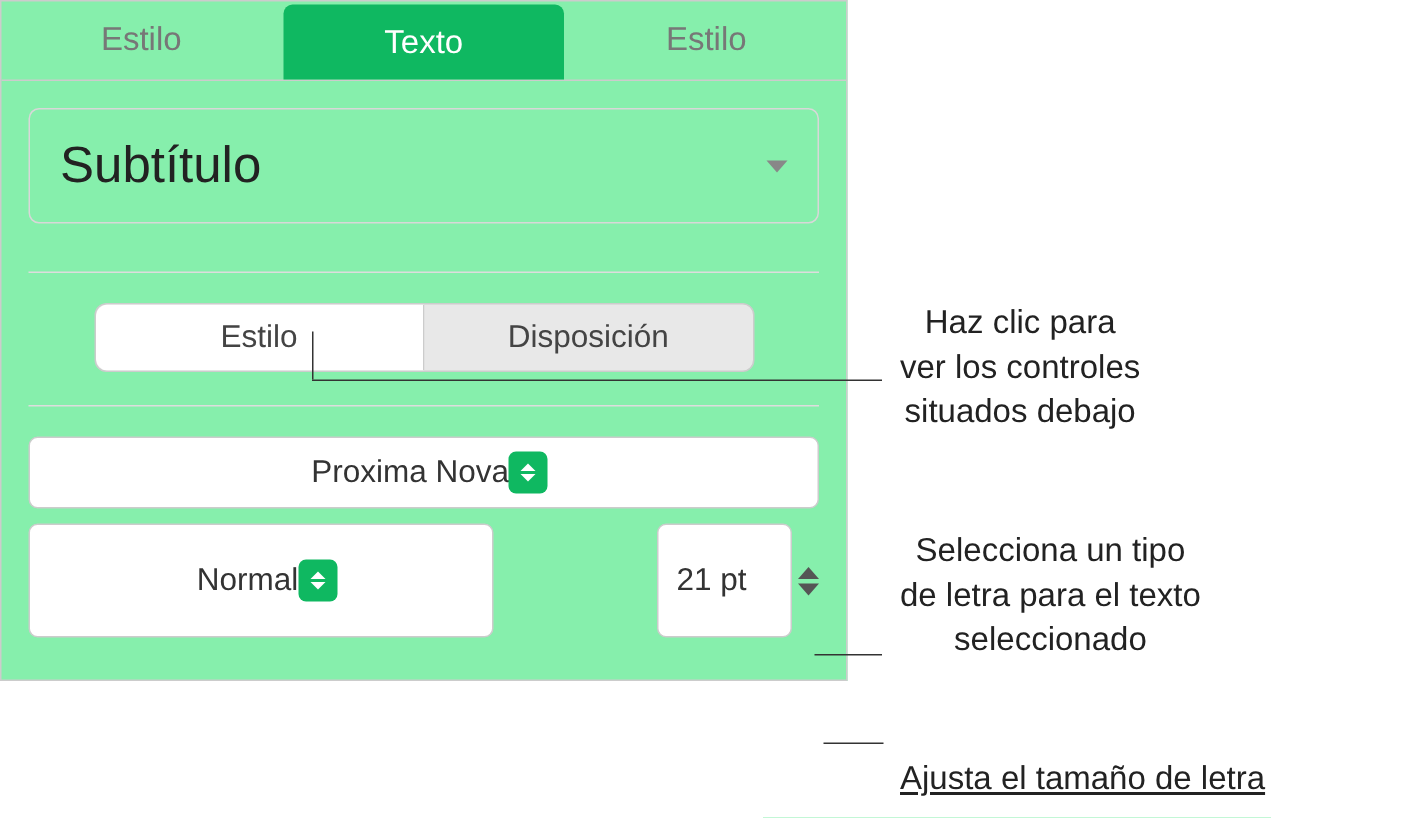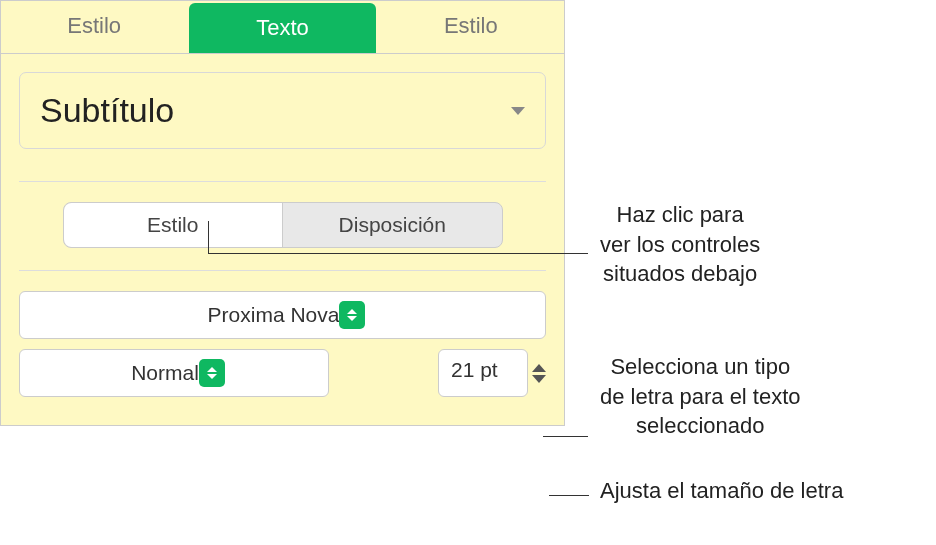--- a/index.html
+++ b/index.html
@@ -6,21 +6,21 @@
     body {
       font-family: -apple-system, "Helvetica Neue", Arial, sans-serif;
       background: #fff;
       width: 936px;
       height: 545px;
       position: relative;
     }
     .panel {
       width: 565px;
       border: 1px solid #ccc;
-      background: #fef9c3;
+      background: #86efac;
       position: relative;
     }
     .tabs {
       display: flex;
       border-bottom: 1px solid #ccc;
     }
     .tab {
       flex: 1;
       padding: 12px 0;
       text-align: center;
@@ -130,21 +130,21 @@
     .green-updown .up { border-bottom: 5px solid #fff; }
     .green-updown .down { border-top: 5px solid #fff; }
     .stepper-group {
       display: flex;
       align-items: stretch;
       gap: 4px;
     }
     .stepper-input {
       border: 1px solid #ccc;
       border-radius: 6px;
-      padding: 8px 12px;
+      padding: 25px 12px;
       font-size: 21px;
       color: #333;
       width: 90px;
       text-align: left;
       background: #fff;
     }
     .stepper-buttons {
       display: flex;
       flex-direction: column;
       justify-content: center;
@@ -231,13 +231,13 @@
 <div class="callout" style="left:600px; top:200px; white-space:pre-line;">Haz clic para
 ver los controles
 situados debajo</div>
 
 <div class="callout-line" style="left:543px; top:436px; width:45px;"></div>
 <div class="callout" style="left:600px; top:352px; white-space:pre-line;">Selecciona un tipo
 de letra para el texto
 seleccionado</div>
 
 <div class="callout-line" style="left:549px; top:495px; width:40px;"></div>
-<div class="callout" style="left:600px; top:476px;">Ajusta el tamaño de letra</div>
+<div class="callout" style="left:600px; top:504px;text-decoration:underline;">Ajusta el tamaño de letra</div>
 
 </body></html>

